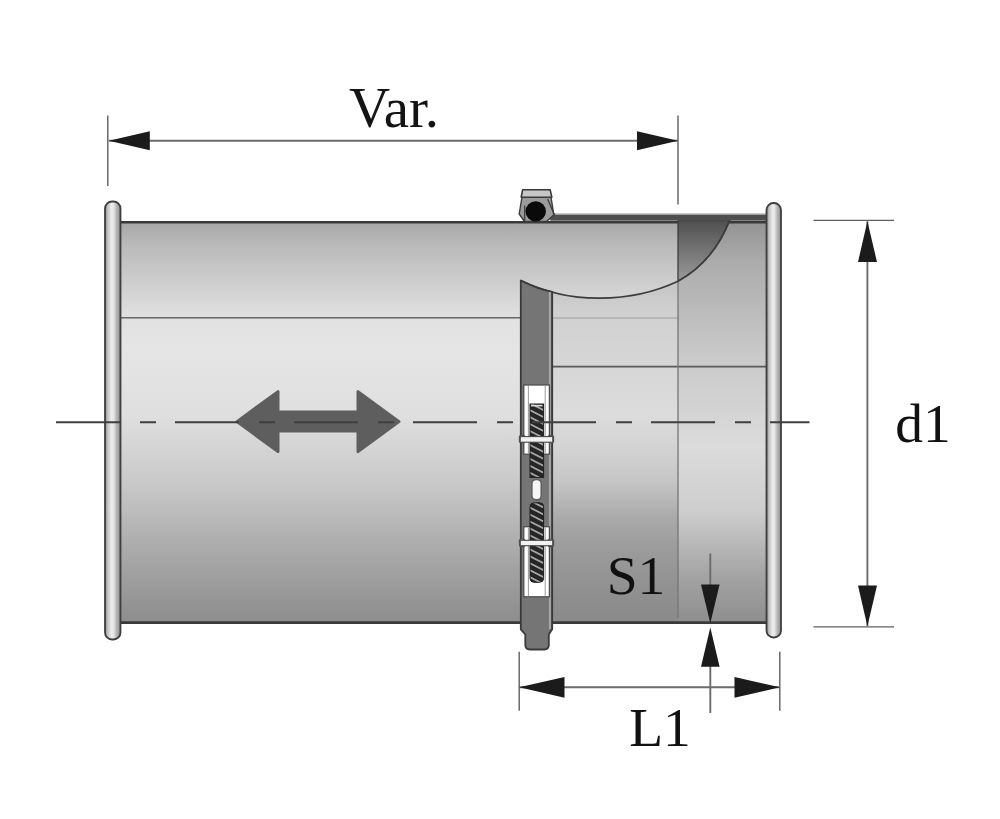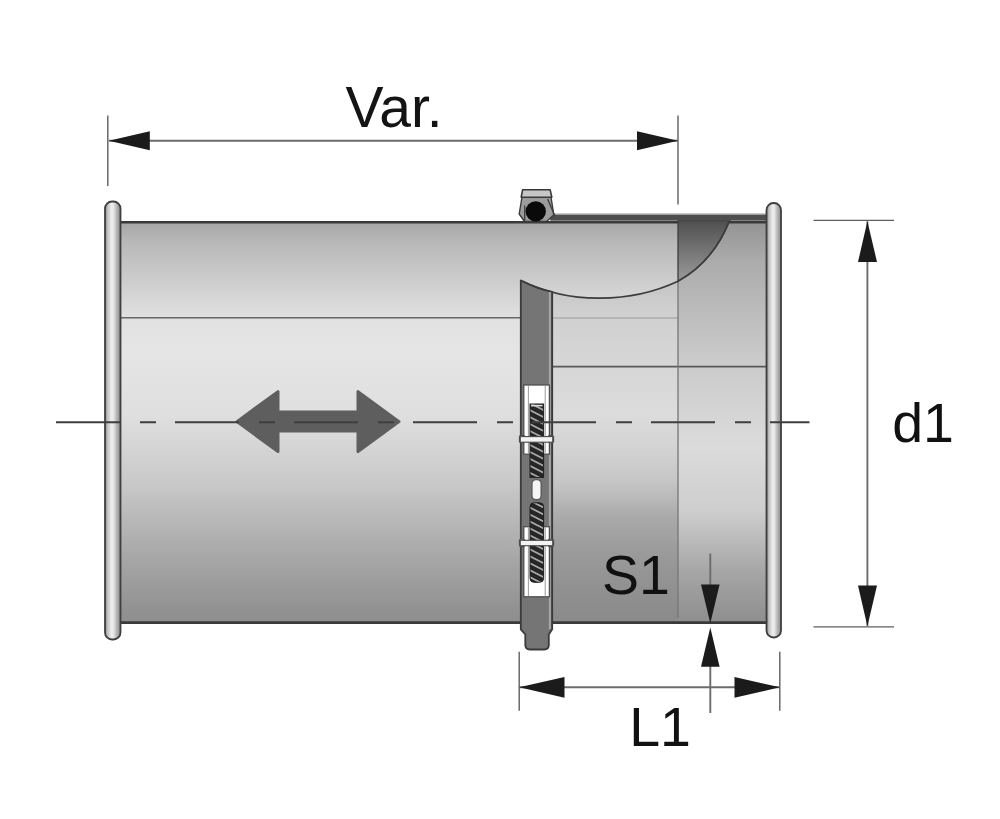--- a/index.html
+++ b/index.html
@@ -1,17 +1,17 @@
 <!DOCTYPE html>
 <html><head>
 <meta charset="utf-8">
 <style>
 html,body{margin:0;padding:0;background:#ffffff;}
 #stage{position:relative;width:1000px;height:819px;background:#ffffff;overflow:hidden;
-font-family:Liberation Sans, sans-serif;text-align:center;}
+font-family:Liberation Serif, serif;text-align:center;}
 svg{position:absolute;left:0;top:0;}
 </style>
 </head>
 <body>
 <div id="stage">
 <svg width="1000" height="819" viewBox="0 0 1000 819">
 <defs>
 <linearGradient id="gMain" x1="0" y1="222" x2="0" y2="623" gradientUnits="userSpaceOnUse">
 <stop offset="0" stop-color="#a6a6a6"></stop>
 <stop offset="0.05" stop-color="#b8b8b8"></stop>

